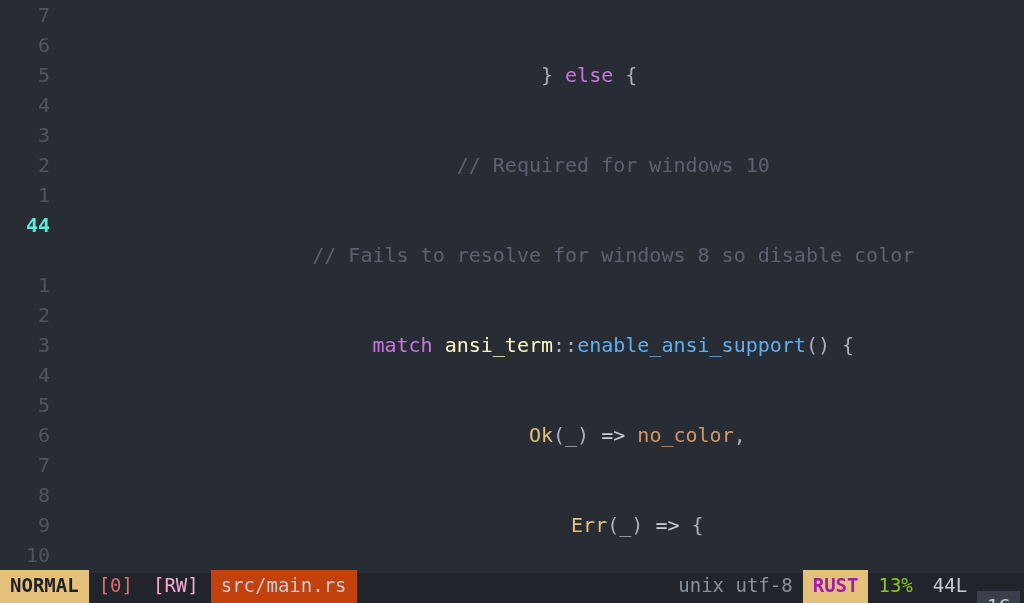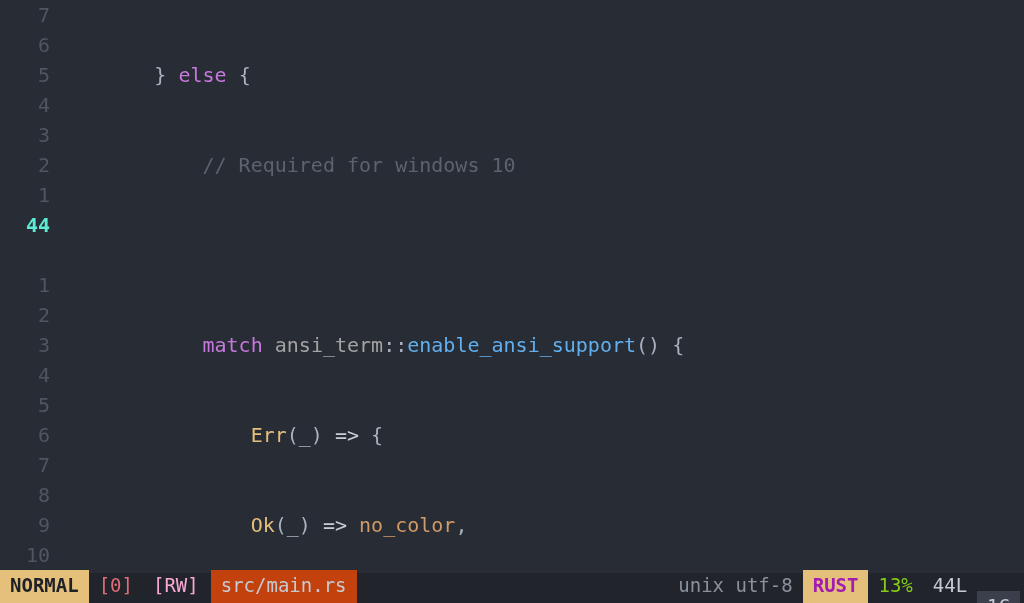--- a/index.html
+++ b/index.html
@@ -33,26 +33,26 @@
   .gutter .current {
     color: #5eead4;
     font-weight: bold;
   }
   .code {
     flex: 1;
     position: relative;
     white-space: pre;
     color: #c8ccd4;
   }
-  .row { height: 30px; }
+  .row { height: 30px; text-align: center; }
 
   
   .kw   { color: #c678dd; }   
   .cmt  { color: #5c6370; }   
-  .mod  { color: #a3a3a3; }   
+  .mod  { color: #fef9c3; }   
   .fncall{ color: #61afef; }  
   .enum { color: #e5c07b; }   
   .param{ color: #d19a66; }   
   .punct{ color: #abb2bf; }
   .op   { color: #c8ccd4; }
 
   
   .status {
     position: absolute;
     left: 0; right: 0; bottom: 0;
@@ -98,24 +98,24 @@
     <span class="ln">6</span>
     <span class="ln">7</span>
     <span class="ln">8</span>
     <span class="ln">9</span>
     <span class="ln">10</span>
   </div>
 
   <div class="code">
     <div class="row"><span class="punct">        </span><span class="punct">}</span><span> </span><span class="kw">else</span><span> </span><span class="punct">{</span></div>
     <div class="row"><span>            </span><span class="cmt">// Required for windows 10</span></div>
-    <div class="row"><span>            </span></div>
+    <div class="row"><span>            </span><span class="cmt">// Fails to resolve for windows 8 so disable color</span></div>
     <div class="row"><span>            </span><span class="kw">match</span><span> </span><span class="mod">ansi_term</span><span class="punct">::</span><span class="fncall">enable_ansi_support</span><span class="punct">()</span><span> </span><span class="punct">{</span></div>
+    <div class="row"><span>                </span><span class="enum">Ok</span><span class="punct">(_)</span><span> </span><span class="op">=&gt;</span><span> </span><span class="param">no_color</span><span class="punct">,</span></div>
     <div class="row"><span>                </span><span class="enum">Err</span><span class="punct">(_)</span><span> </span><span class="op">=&gt;</span><span> </span><span class="punct">{</span></div>
-    <div class="row"><span>                </span><span class="enum">Ok</span><span class="punct">(_)</span><span> </span><span class="op">=&gt;</span><span> </span><span class="param">no_color</span><span class="punct">,</span></div>
     <div class="row"></div>
     
     
     
     
     
     
     
     
     

